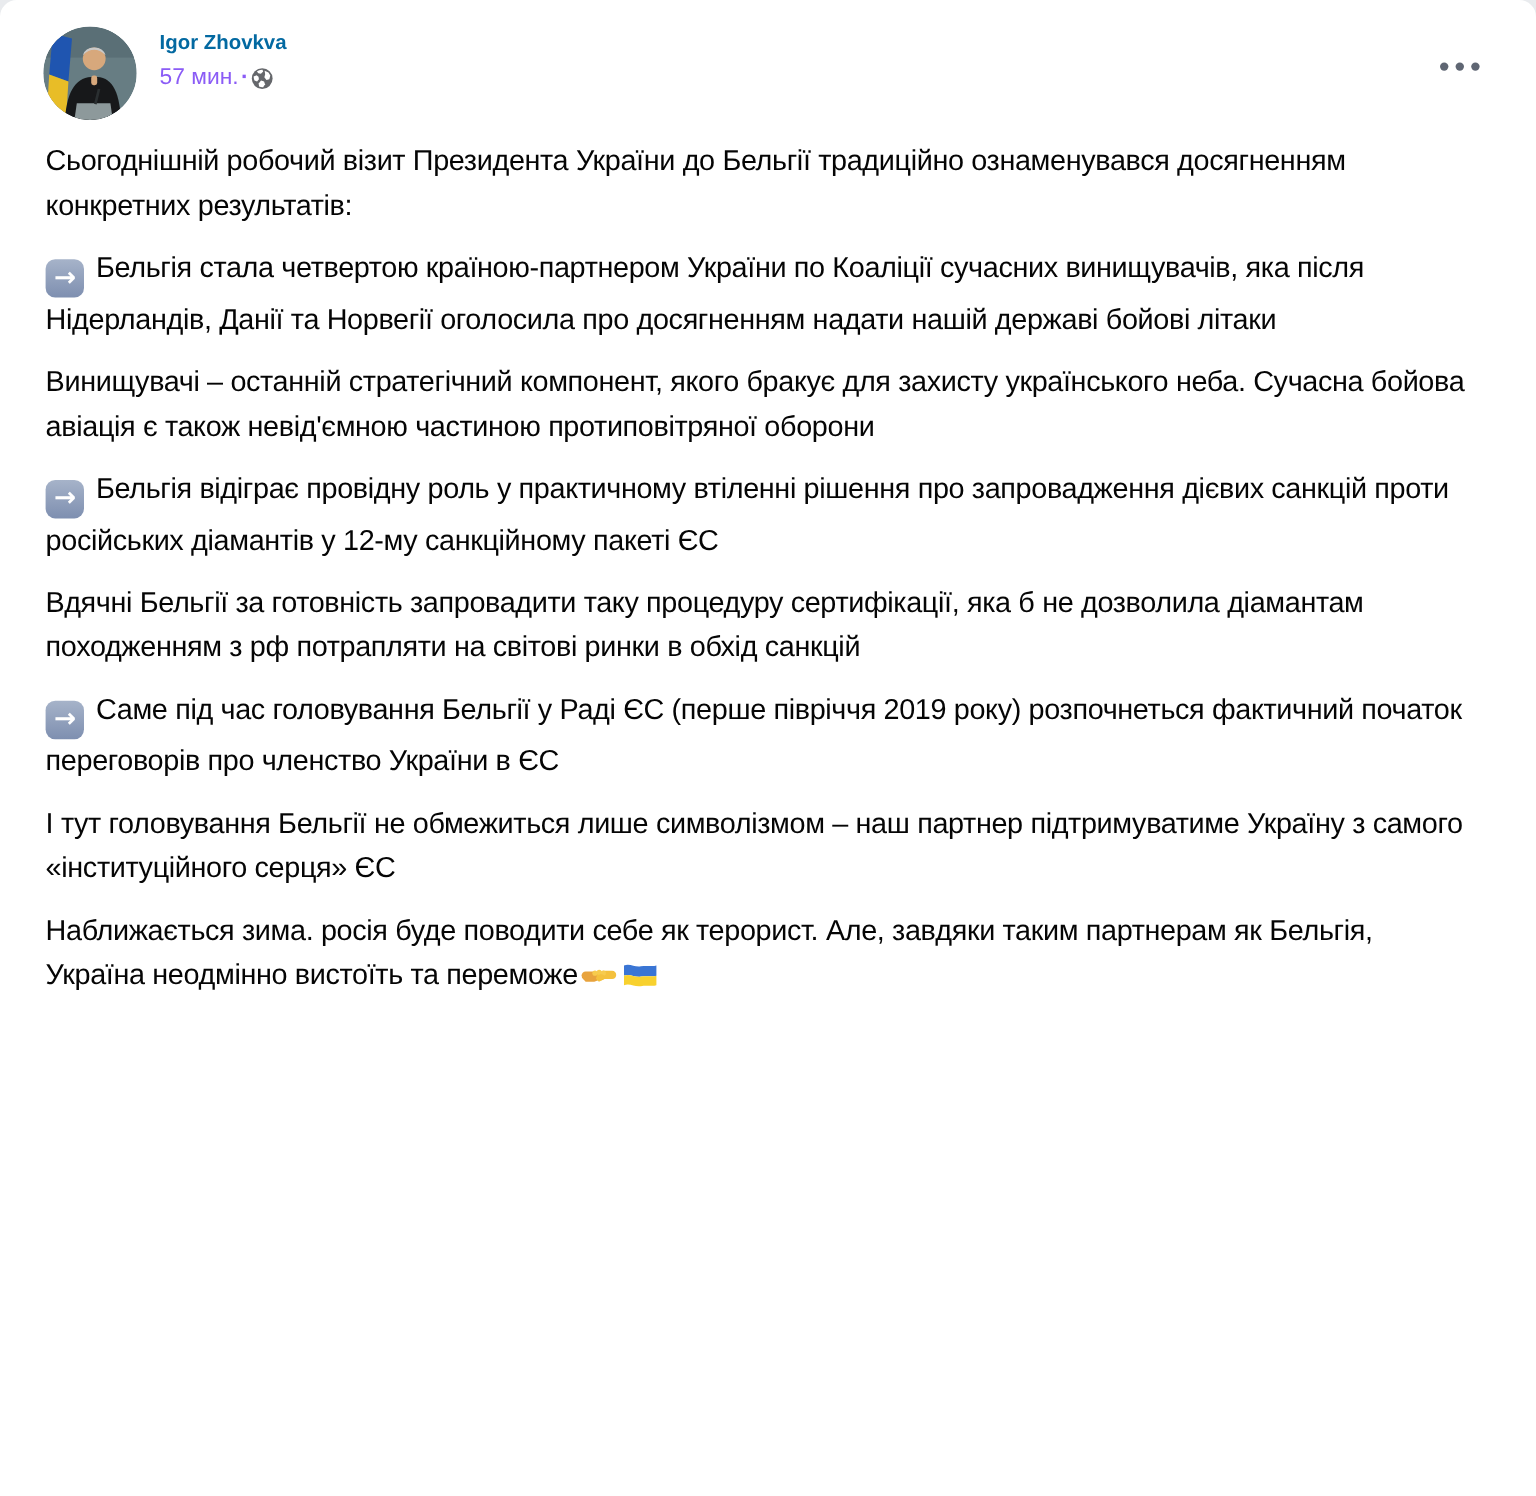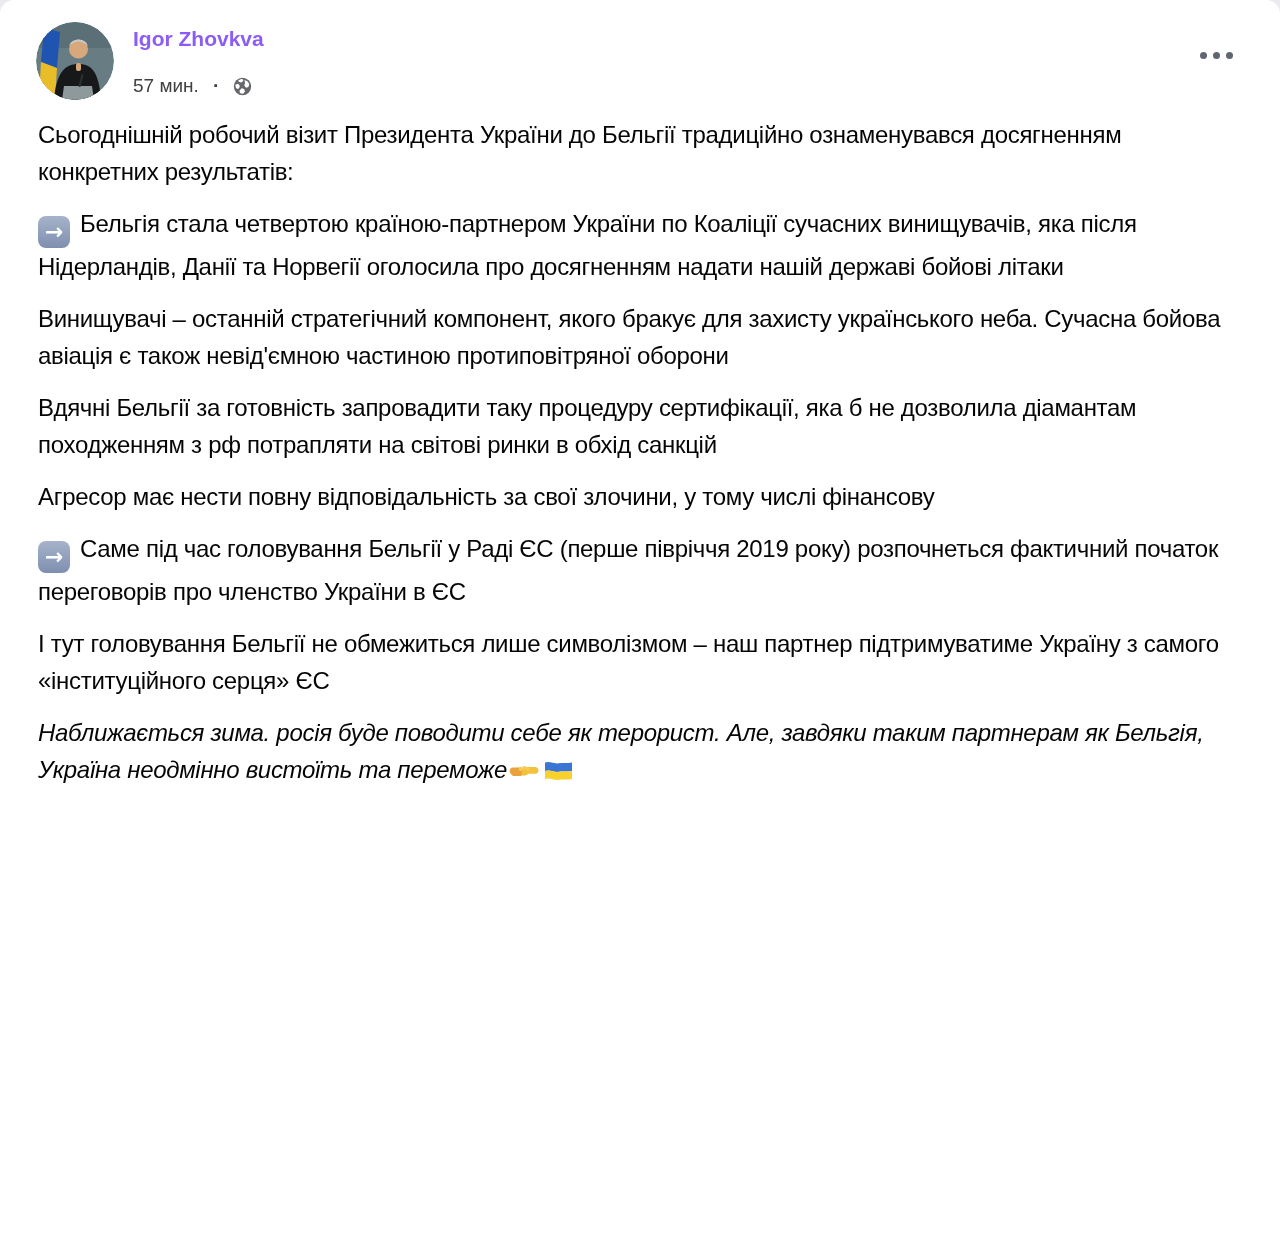--- a/index.html
+++ b/index.html
@@ -26,33 +26,33 @@
   .avatar {
     width: 78px; height: 78px;
     border-radius: 50%;
     overflow: hidden;
     flex: 0 0 auto;
     cursor: pointer;
   }
   .avatar svg { display: block; }
   .header-info { margin-left: 19px; padding-top: 4px; }
   .author-name {
-    font-size: 21px;
+    font-size: 17px;
     font-weight: 700;
-    color: #8b5cf6;
+    color: #0369a1;
     line-height: 1.2;
     cursor: pointer;
     text-align: center;
   }
   .meta-row {
-    margin-top: 24px;
+    margin-top: 8px;
     display: flex;
     align-items: center;
-    gap: 14px;
-    color: #404040;
+    gap: 2px;
+    color: #8b5cf6;
     font-size: 19px;
   }
   .meta-row .sep { font-weight: 700; }
   .globe { width: 19px; height: 19px; display: inline-block; }
   .menu-button {
     position: absolute;
     right: 40px; top: 38px;
     width: 48px; height: 34px;
     display: flex;
     align-items: center;
@@ -72,21 +72,21 @@
     padding: 16px 50px 8px 38px;
   }
   .para {
     font-size: 24px;
     line-height: 37px;
     letter-spacing: -0.3px;
     color: #050505;
     margin: 0 0 15px 0;
     white-space: pre-wrap;
   }
-  .para:last-child { margin-bottom: 0; font-style: italic; }
+  .para:last-child { margin-bottom: 0; }
   .arrow-emoji {
     display: inline-flex;
     align-items: center;
     justify-content: center;
     width: 32px; height: 32px;
     border-radius: 8px;
     background: linear-gradient(180deg, #a6b3c9 0%, #7e8fb0 100%);
     color: #ffffff;
     font-family: "DejaVu Sans", sans-serif;
     font-size: 22px;
@@ -155,22 +155,22 @@
           <i></i>
           <i></i>
       </span>
     </div>
   </header>
 
   <div class="post-body">
       <div class="para"><span>Сьогоднішній робочий візит Президента України до Бельгії традиційно ознаменувався досягненням конкретних результатів:</span></div>
       <div class="para"><span class="arrow-emoji">→</span><span>Бельгія стала четвертою країною-партнером України по Коаліції сучасних винищувачів, яка після Нідерландів, Данії та Норвегії оголосила про досягненням надати нашій державі бойові літаки</span></div>
       <div class="para"><span>Винищувачі – останній стратегічний компонент, якого бракує для захисту українського неба. Сучасна бойова авіація є також невід'ємною частиною протиповітряної оборони</span></div>
+      <div class="para"><span class="arrow-emoji">→</span><span>Бельгія відіграє провідну роль у практичному втіленні рішення про запровадження дієвих санкцій проти російських діамантів у 12-му санкційному пакеті ЄС</span></div>
       <div class="para"><span>Вдячні Бельгії за готовність запровадити таку процедуру сертифікації, яка б не дозволила діамантам походженням з рф потрапляти на світові ринки в обхід санкцій</span></div>
-      <div class="para"><span>Агресор має нести повну відповідальність за свої злочини, у тому числі фінансову</span></div>
       <div class="para"><span class="arrow-emoji">→</span><span>Саме під час головування Бельгії у Раді ЄС (перше півріччя 2019 року) розпочнеться фактичний початок переговорів про членство України в ЄС</span></div>
       <div class="para"><span>І тут головування Бельгії не обмежиться лише символізмом – наш партнер підтримуватиме Україну з самого «інституційного серця» ЄС</span></div>
       <div class="para"><span>Наближається зима. росія буде поводити себе як терорист. Але, завдяки таким партнерам як Бельгія, Україна неодмінно вистоїть та переможе</span><span class="inline-emoji"><svg width="33" height="24" viewBox="0 0 40 26">
             <path fill="#e8a33d" d="M2 13c0-2.3 1.8-4.1 4.1-4.1h8.4l5.5 2.3 1.5 5.6-6.6 2.3H6.1C3.8 17.1 2 15.3 2 13z"></path>
             <path fill="#f4c13d" d="M18 10.9l5.6-2.7h9.3c2.3 0 4.1 1.8 4.1 4.1s-1.8 4.1-4.1 4.1h-7.6l-5.8 2.7-3-2.9z"></path>
             <circle cx="15.5" cy="10.5" r="2.6" fill="#f7cb4d"></circle>
             <circle cx="19.8" cy="9.6" r="2.6" fill="#f7cb4d"></circle>
             <circle cx="24" cy="10.4" r="2.6" fill="#f7cb4d"></circle>
             <circle cx="21.8" cy="14.6" r="3" fill="#f4c13d"></circle>
           </svg></span><span class="inline-emoji"><svg width="33" height="25" viewBox="0 0 33 25">

